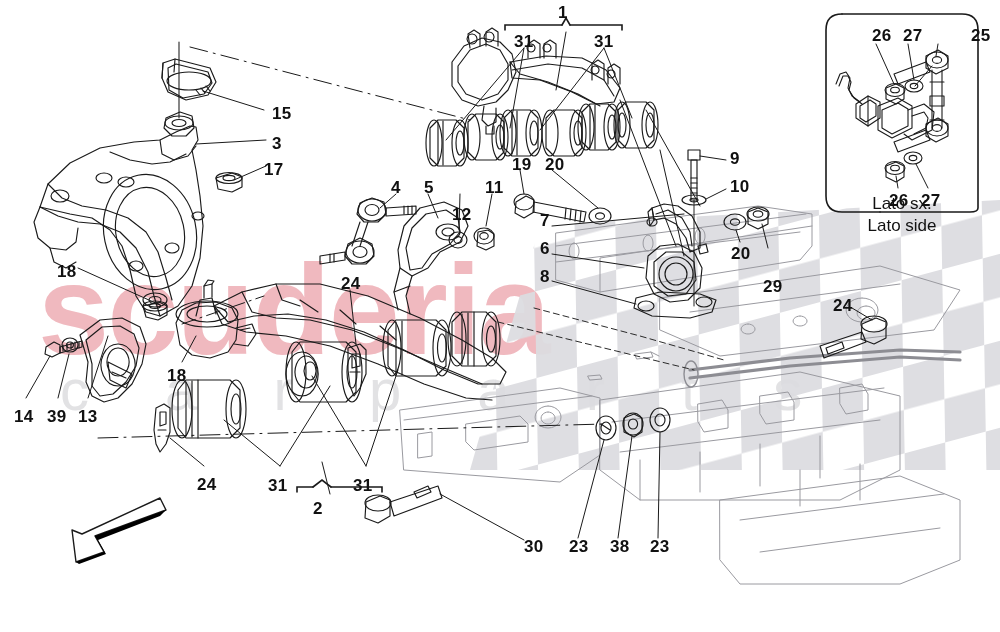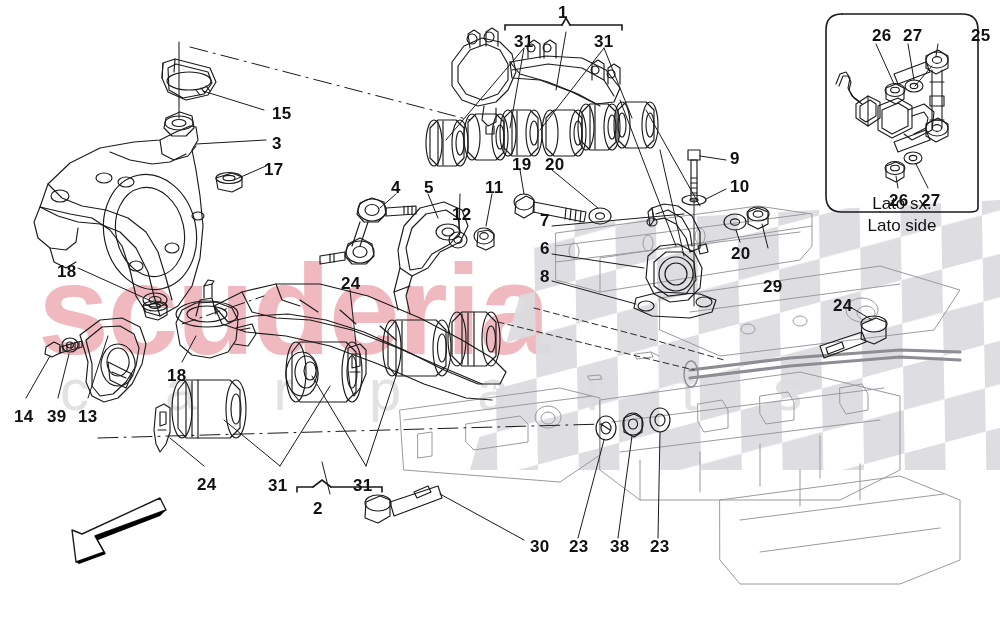--- a/index.html
+++ b/index.html
@@ -623,20 +623,20 @@
   <div class="lbl" style="left:512px;top:156px;">19</div>
   <div class="lbl" style="left:545px;top:156px;">20</div>
   <div class="lbl" style="left:540px;top:212px;">7</div>
   <div class="lbl" style="left:540px;top:240px;">6</div>
   <div class="lbl" style="left:540px;top:268px;">8</div>
   <div class="lbl" style="left:730px;top:150px;">9</div>
   <div class="lbl" style="left:730px;top:178px;">10</div>
   <div class="lbl" style="left:731px;top:245px;">20</div>
   <div class="lbl" style="left:763px;top:238px;margin-top:40px;">29</div>
   <div class="lbl" style="left:833px;top:297px;">24</div>
-  <div class="lbl" style="left:524px;top:538px;margin-left:6px;">30</div>
+  <div class="lbl" style="left:524px;top:538px;">30</div>
   <div class="lbl" style="left:569px;top:538px;">23</div>
   <div class="lbl" style="left:610px;top:538px;">38</div>
   <div class="lbl" style="left:650px;top:538px;">23</div>
 
   <div class="lbl" style="left:558px;top:4px;">1</div>
 
 </div>
 
 </body></html>

